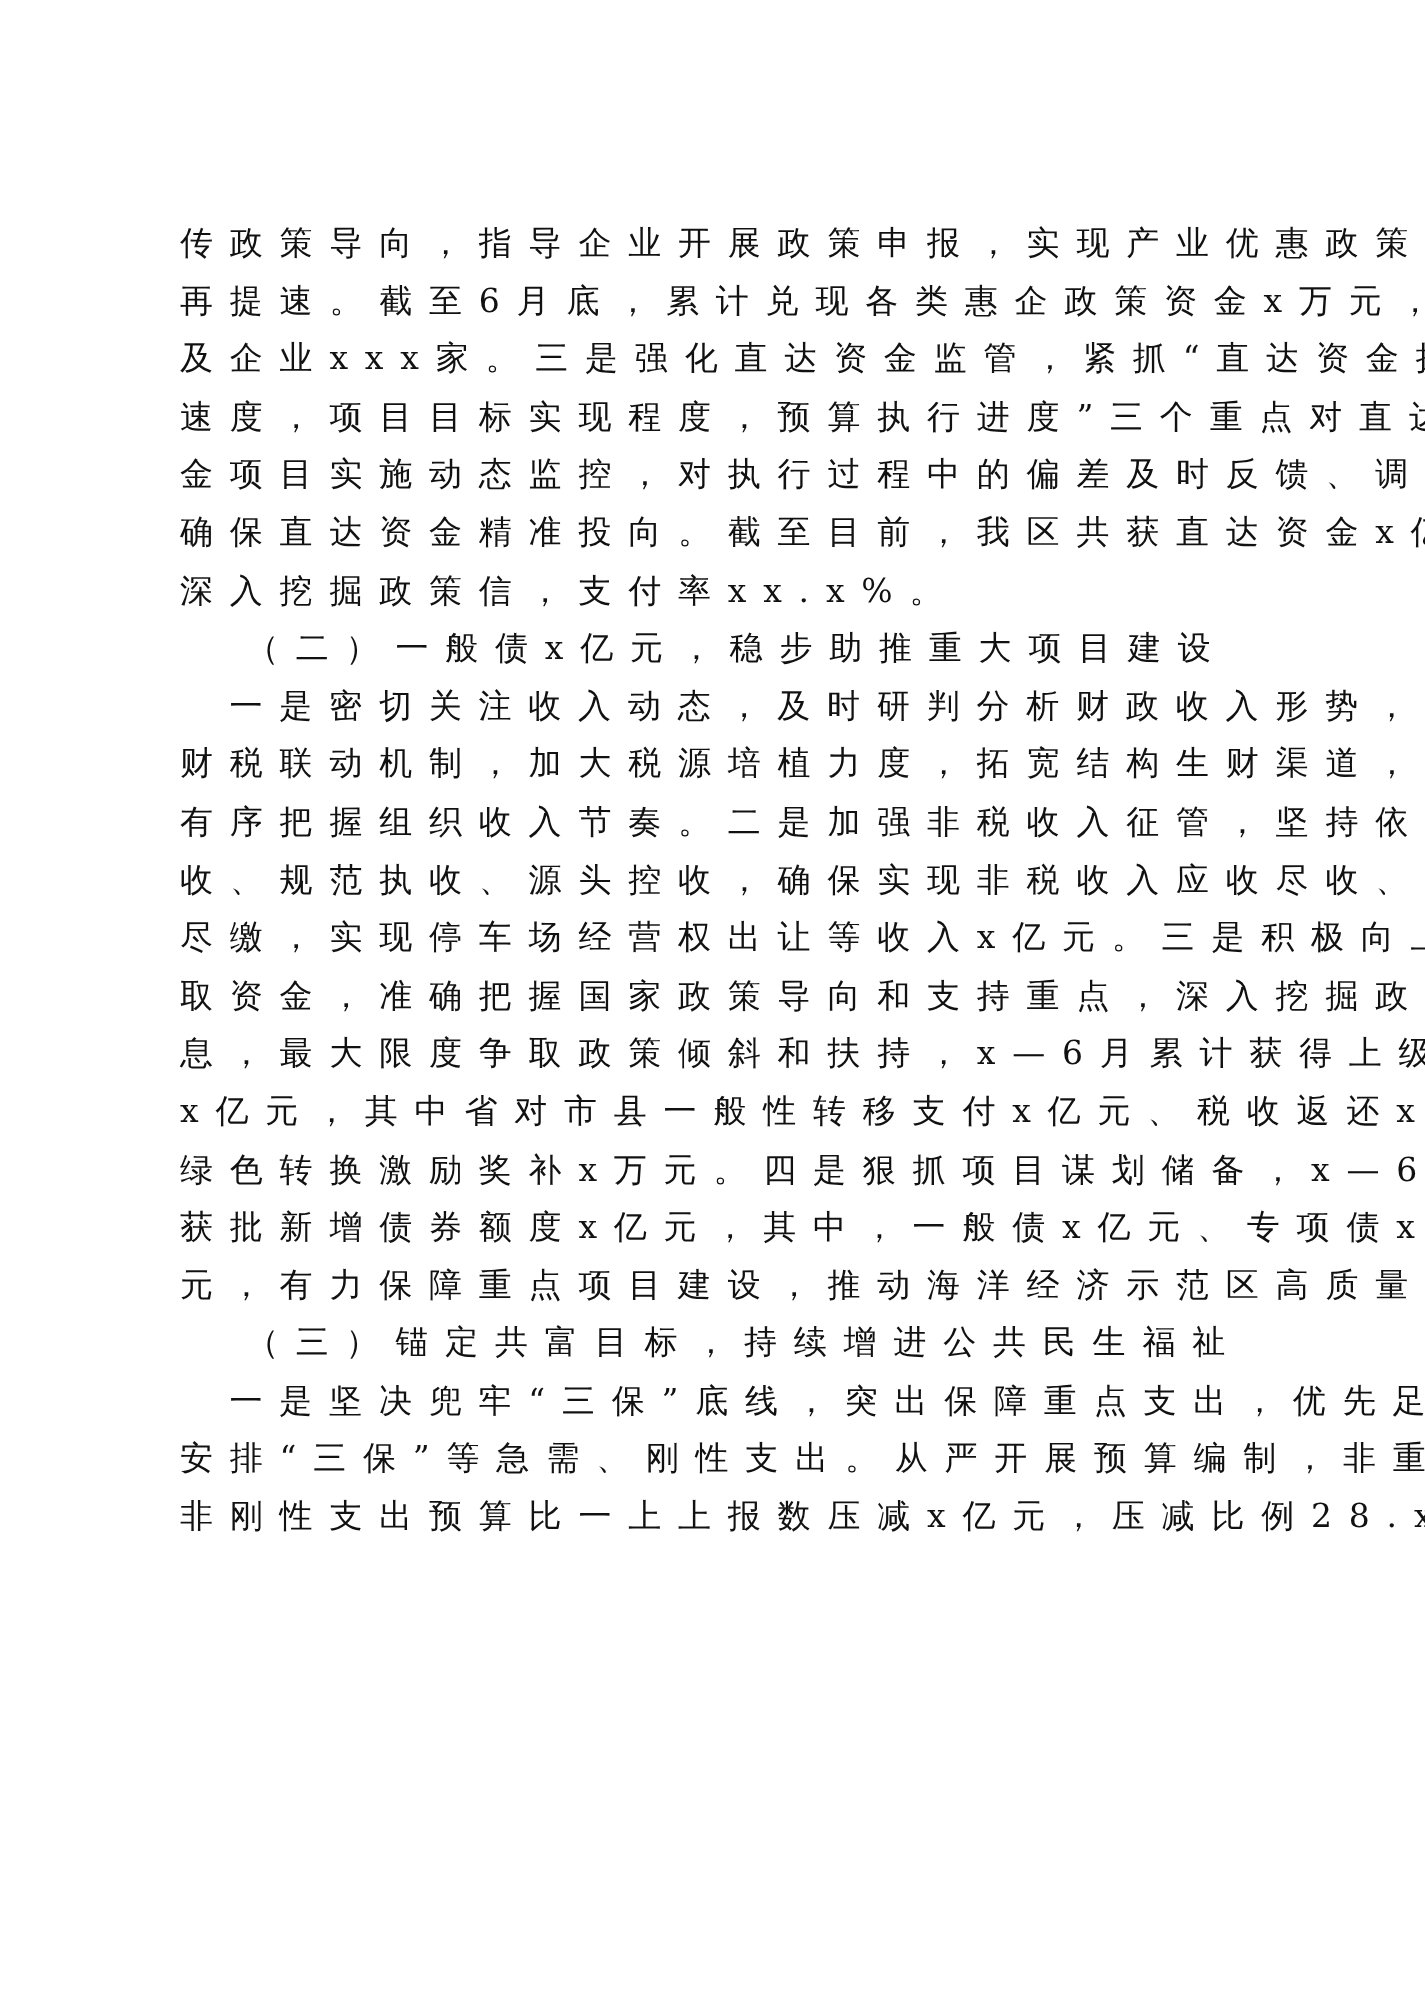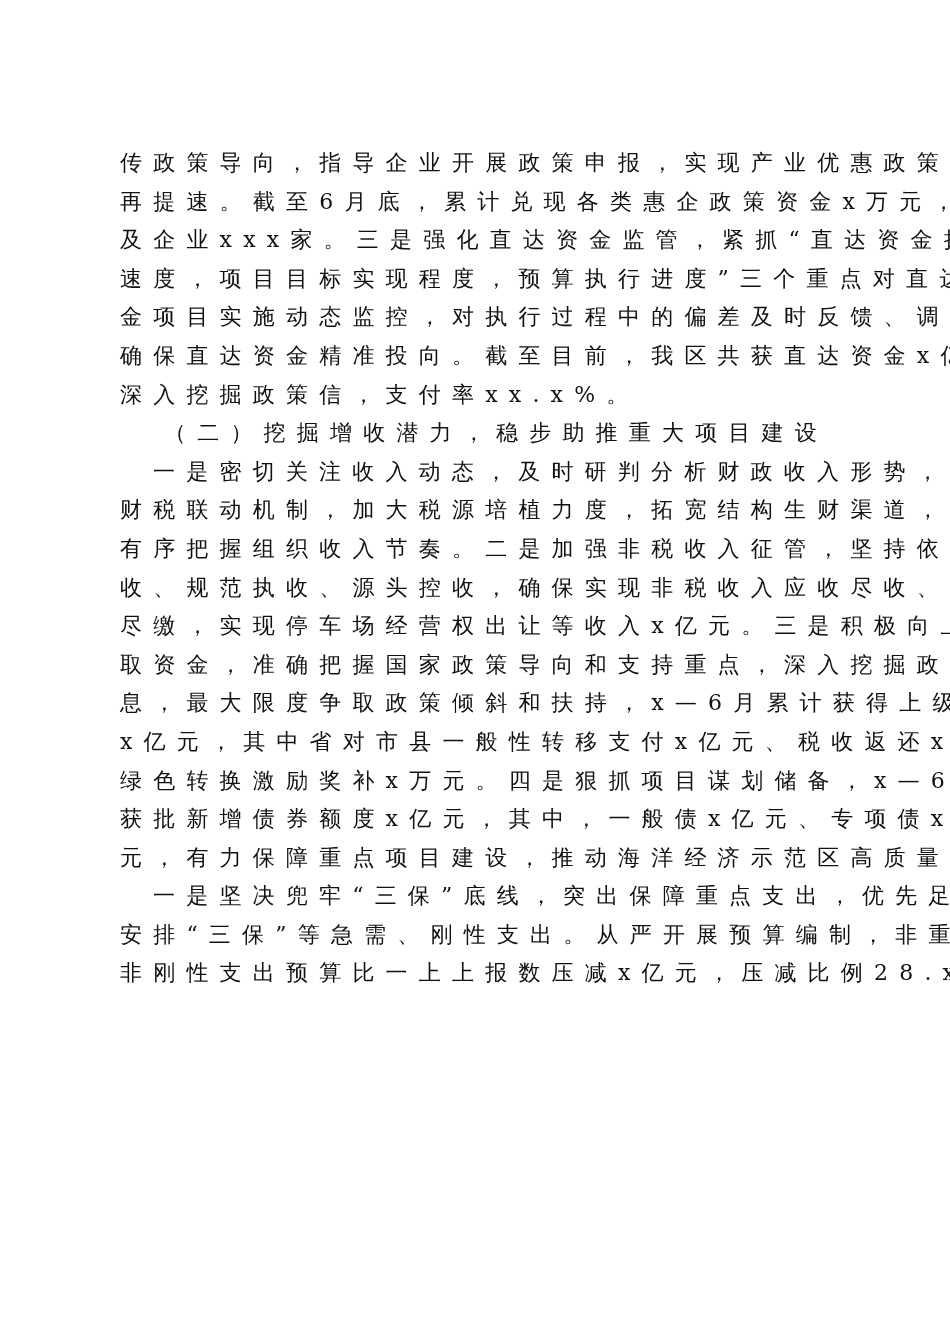--- a/index.html
+++ b/index.html
@@ -26,28 +26,29 @@
 <body>
 
 <div class="page">
   <div class="line">传政策导向，指导企业开展政策申报，实现产业优惠政策兑现</div>
   <div class="line">再提速。截至6月底，累计兑现各类惠企政策资金x万元，惠</div>
   <div class="line">及企业xxx家。三是强化直达资金监管，紧抓“直达资金拨付</div>
   <div class="line">速度，项目目标实现程度，预算执行进度”三个重点对直达资</div>
   <div class="line">金项目实施动态监控，对执行过程中的偏差及时反馈、调整，</div>
   <div class="line">确保直达资金精准投向。截至目前，我区共获直达资金x亿元，</div>
   <div class="line">深入挖掘政策信，支付率xx.x%。</div>
-  <div class="line heading">（二）挖掘增收潜力，稳步助推重大项目建设</div>
+  <div class="line heading">（二）一般债x亿元，稳步助推重大项目建设</div>
   <div class="line indent">一是密切关注收入动态，及时研判分析财政收入形势，深化</div>
   <div class="line">财税联动机制，加大税源培植力度，拓宽结构生财渠道，合理</div>
   <div class="line">有序把握组织收入节奏。二是加强非税收入征管，坚持依法征</div>
   <div class="line">收、规范执收、源头控收，确保实现非税收入应收尽收、应缴</div>
   <div class="line">尽缴，实现停车场经营权出让等收入x亿元。三是积极向上争</div>
   <div class="line">取资金，准确把握国家政策导向和支持重点，深入挖掘政策信</div>
   <div class="line">息，最大限度争取政策倾斜和扶持，x—6月累计获得上级补助</div>
   <div class="line">x亿元，其中省对市县一般性转移支付x亿元、税收返还x亿元、</div>
   <div class="line">绿色转换激励奖补x万元。四是狠抓项目谋划储备，x—6月已</div>
   <div class="line">获批新增债券额度x亿元，其中，一般债x亿元、专项债x亿</div>
   <div class="line">元，有力保障重点项目建设，推动海洋经济示范区高质量发展。</div>
+  <div class="line heading">（三）锚定共富目标，持续增进公共民生福祉</div>
   <div class="line indent">一是坚决兜牢“三保”底线，突出保障重点支出，优先足额</div>
   <div class="line">安排“三保”等急需、刚性支出。从严开展预算编制，非重点、</div>
   <div class="line">非刚性支出预算比一上上报数压减x亿元，压减比例28.xx%。</div>
 </div>
 
 </body></html>

